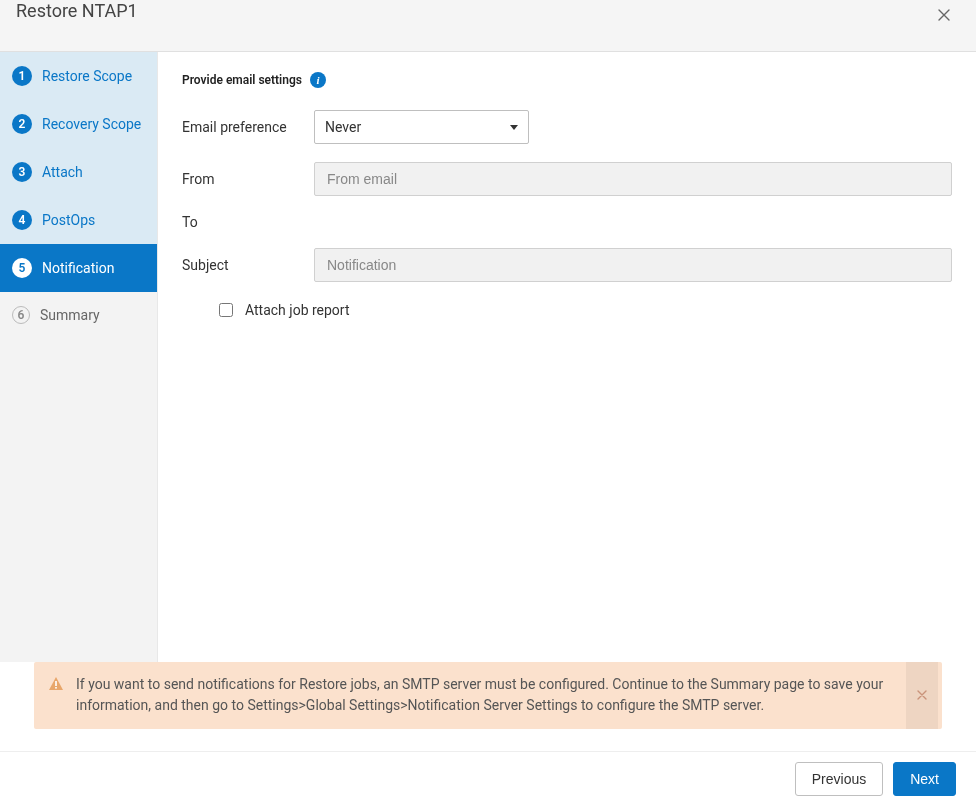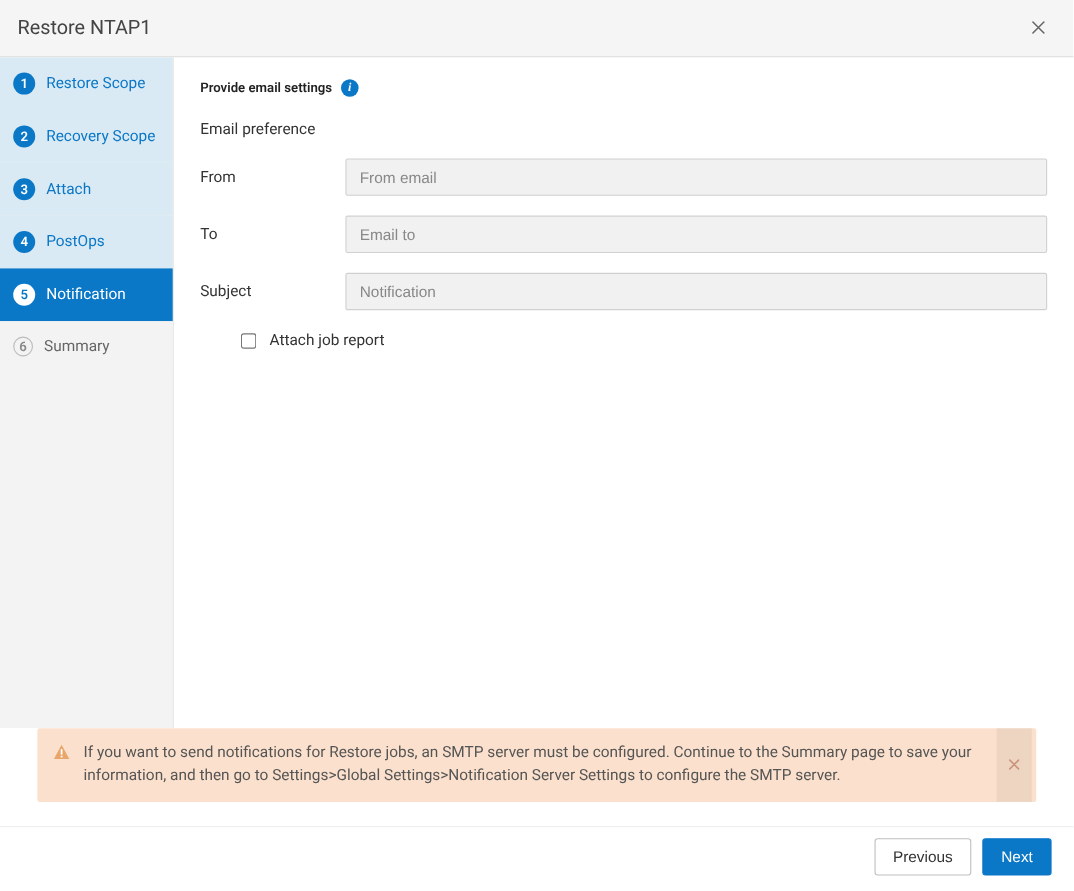--- a/index.html
+++ b/index.html
@@ -1,17 +1,17 @@
 <!DOCTYPE html>
 <html><head>
 <meta charset="utf-8">
 <style>
   * { box-sizing: border-box; margin: 0; padding: 0; }
   body { font-family: -apple-system, BlinkMacSystemFont, "Segoe UI", Roboto, Arial, sans-serif; font-size: 14px; color: #333; background: #fff; width: 976px; height: 810px; overflow: hidden; display: flex; flex-direction: column; }
-  .titlebar { display: flex; align-items: center; justify-content: space-between; height: 52px; padding: 0 16px; background: #f5f5f5; border-bottom: 1px solid #e0e0e0; }
+  .titlebar { display: flex; justify-content: space-between; height: 52px; padding: 0 16px; background: #f5f5f5; border-bottom: 1px solid #e0e0e0; }
   .titlebar .title { font-size: 18px; color: #444; }
   .titlebar .close { font-size: 20px; color: #666; cursor: pointer; padding: 4px 8px; }
   .body { flex: 1 1 auto; display: flex; overflow: hidden; }
   .sidebar { width: 158px; background: #f3f3f3; border-right: 1px solid #e8e8e8; }
   .sidebar .step { display: flex; align-items: center; gap: 10px; padding: 14px 12px; cursor: pointer; background: #daeaf4; font-size: 14px; }
   .sidebar .step.active { background: #0a77c7; color: #fff; }
   .sidebar .step.future { background: #f3f3f3; color: #666; }
   .sidebar .step .num { width: 20px; height: 20px; border-radius: 50%; background: #0a77c7; color: #fff; display: flex; align-items: center; justify-content: center; font-size: 12px; font-weight: 600; flex-shrink: 0; }
   .sidebar .step.active .num { background: #fff; color: #0a77c7; }
   .sidebar .step.future .num { background: transparent; color: #888; width: 18px; height: 18px; border: 1px solid #bbb; }
@@ -82,34 +82,41 @@
   </div>
 
   <div class="main">
     <div class="heading-row">
       <div class="heading">Provide email settings</div>
       <div class="info-icon">i</div>
     </div>
 
     <div class="form-row">
       <div class="label">Email preference</div>
+      <div class="field">
+        <div class="select">
+          <span>Never</span>
+          <span class="caret">
+            <svg width="8" height="5" viewBox="0 0 8 5">
+                <path d="M0 0 L4 5 L8 0 Z" fill="#333"></path>
+              </svg>
+          </span>
+        </div>
+      </div>
     </div>
 
     <div class="form-row">
       <div class="label">From</div>
       <div class="field">
         <input class="input" type="text" placeholder="From email" value="" style="">
       </div>
     </div>
 
     <div class="form-row">
       <div class="label">To</div>
-      <div class="field">
-        <input class="input" type="text" placeholder="Email to" value="" style="">
-      </div>
     </div>
 
     <div class="form-row">
       <div class="label">Subject</div>
       <div class="field">
         <input class="input" type="text" placeholder="Notification" value="" style="">
       </div>
     </div>
 
     <div class="checkbox-row">

